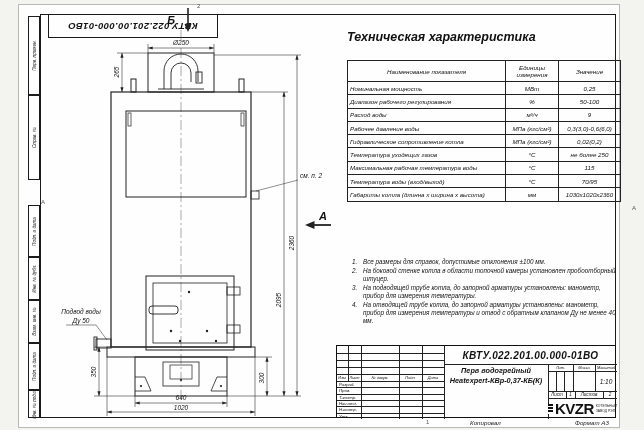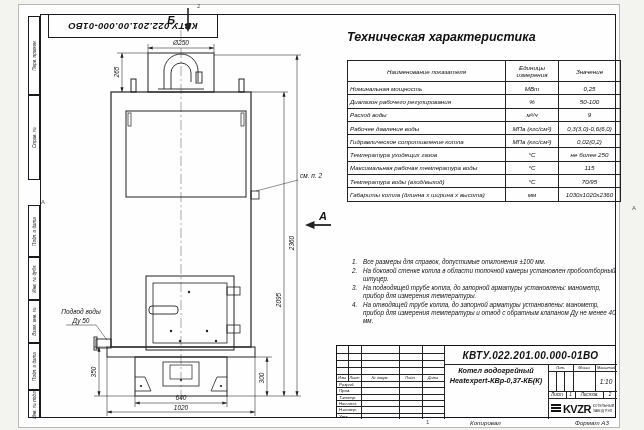--- a/index.html
+++ b/index.html
@@ -33,21 +33,21 @@
   .role{position:absolute;left:2px;width:22px;font-size:4.3px;font-style:italic;white-space:nowrap;}
   .docnum{position:absolute;left:107px;top:0;width:173px;height:18px;display:flex;align-items:center;justify-content:center;
           font-size:10px;font-style:italic;font-weight:bold;letter-spacing:0.4px;}
   .stitle{position:absolute;left:107px;top:20px;width:104px;text-align:center;font-size:7.3px;font-style:italic;
           font-weight:bold;line-height:1.35;}
   .scale{position:absolute;left:258px;top:25px;width:22px;height:20px;display:flex;align-items:center;justify-content:center;
          font-size:6.5px;font-style:italic;}
   .shrow{position:absolute;font-size:4.6px;font-style:italic;text-align:center;}
   .logo{position:absolute;left:211px;top:52px;width:69px;height:21px;display:flex;align-items:center;justify-content:center;gap:2px;}
   .logo .ic{width:10px;height:10px;background:repeating-linear-gradient(#111 0 1.6px,#fefefe 1.6px 3.2px);}
-  .logo .kv{font-size:11px;font-weight:900;letter-spacing:-0.5px;font-style:normal;}
+  .logo .kv{font-size:15px;font-weight:900;letter-spacing:-0.5px;font-style:normal;}
   .logo .sub{font-size:3.4px;line-height:1.25;color:#222;}
   .foot{font-size:6.2px;font-style:italic;color:#222;}
   .zone{font-size:6px;color:#555;}
   svg text{font-family:"Liberation Sans",sans-serif;font-style:italic;fill:#111;}
 </style>
 </head>
 <body>
 
 <div id="app">
 
@@ -318,21 +318,21 @@
 
     <div class="role" style="top:35.5px;">Разраб.</div>
     <div class="role" style="top:42px;">Пров.</div>
     <div class="role" style="top:48.5px;">Т.контр.</div>
     <div class="role" style="top:54.5px;">Нач.отд.</div>
     <div class="role" style="top:61px;">Н.контр.</div>
     <div class="role" style="top:67.5px;">Утв.</div>
 
     <div class="docnum">КВТУ.022.201.00.000-01ВО</div>
     <div class="stitle">
-      <div>Котел водогрейный</div>
+      <div>Перв водогрейный</div>
       <div>Heatexpert-КВр-0,37-КБ(К)</div>
     </div>
 
     <div class="sl" style="left:211px;top:19px;width:25px;">Лит.</div>
     <div class="sl" style="left:236px;top:19px;width:22px;">Масса</div>
     <div class="sl" style="left:258px;top:19px;width:22px;">Масштаб</div>
     <div class="scale">1:10</div>
 
     <div class="shrow" style="left:211px;top:46px;width:18px;">Лист</div>
     <div class="shrow" style="left:229px;top:46px;width:9px;">1</div>

